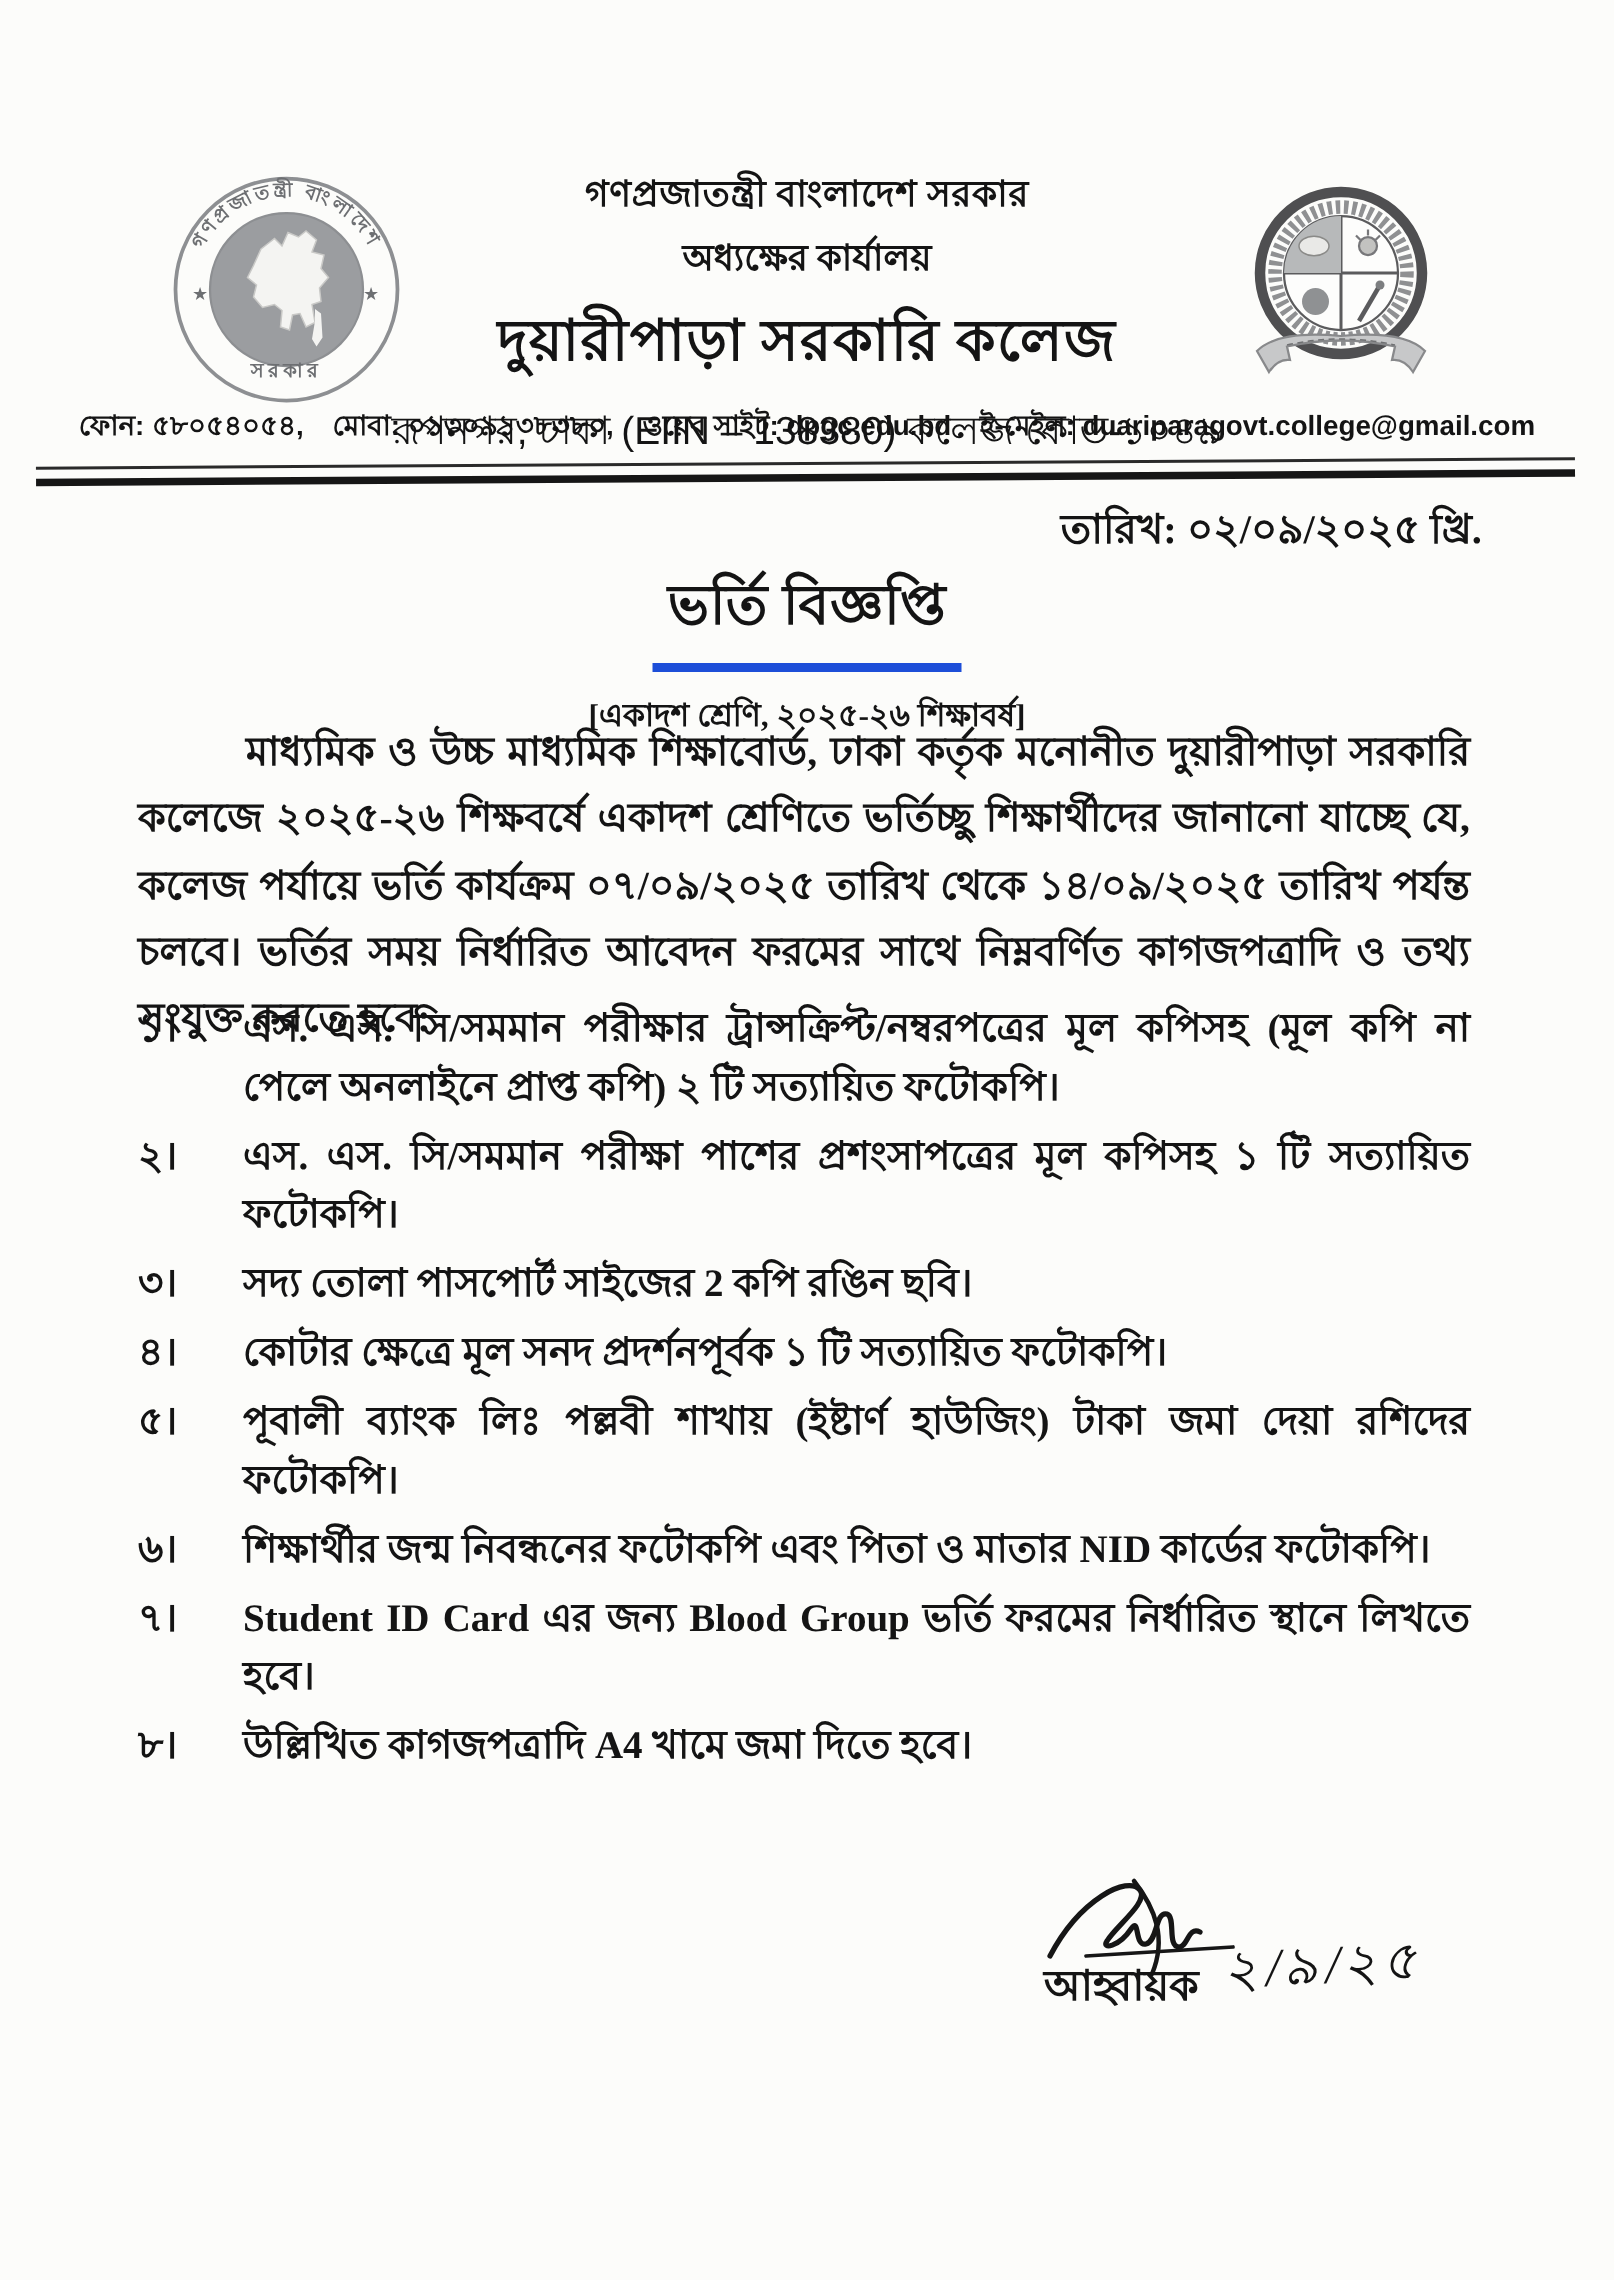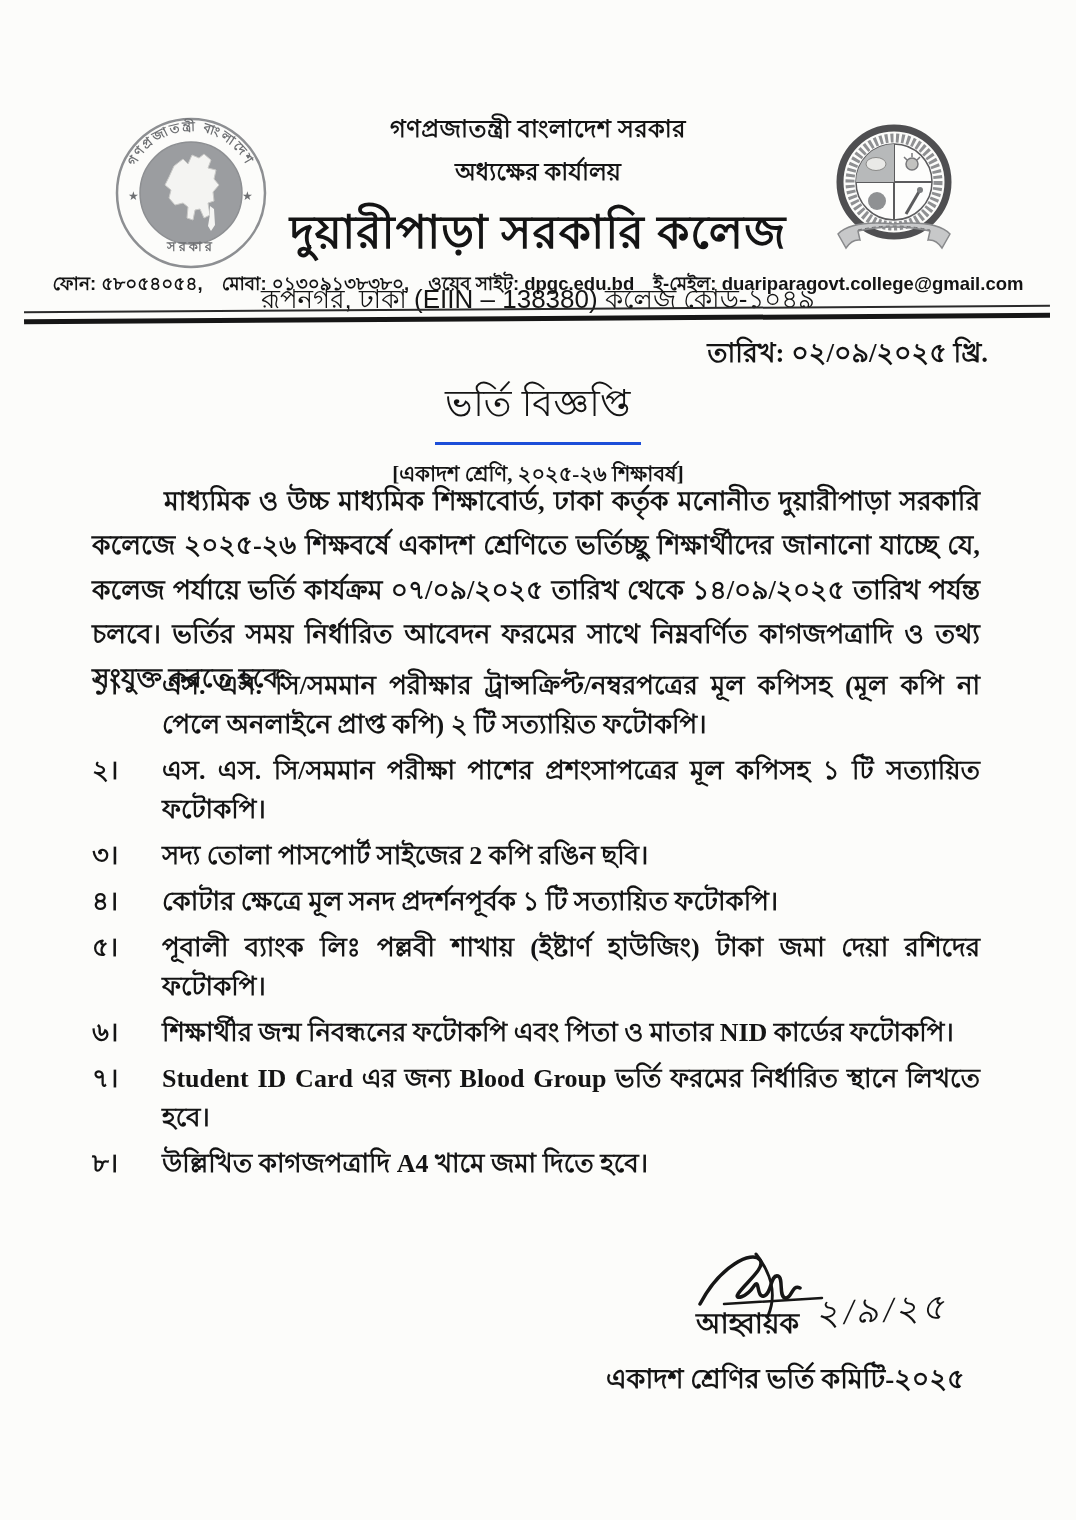--- a/index.html
+++ b/index.html
@@ -15,41 +15,41 @@
   }
 
   
   .header { position:absolute; top:110px; left:0; right:0; height:180px; }
   .seal-left   { position:absolute; left:112px; top:4px; }
   .monogram-right { position:absolute; right:112px; top:14px; }
   .head-center { position:absolute; left:50%; top:0; transform:translateX(-50%);
                  width:640px; text-align:center; }
   .govt-line    { font-size:24px; font-weight:600; letter-spacing:.5px; }
   .office-line  { font-size:24px; font-weight:600; margin-top:3px; }
-  .college-name { font-size:46px; font-weight:800; margin-top:4px; letter-spacing:1px; }
+  .college-name { font-size:38px; font-weight:800; margin-top:4px; letter-spacing:1px; }
   .address-line { font-size:26px; font-weight:400; margin-top:6px;
                   font-family:"Liberation Sans","DejaVu Sans",sans-serif; }
 
   .contact-line { position:absolute; top:270px; left:30px; right:30px;
                   text-align:center; font-size:18.5px; font-weight:700;
                   white-space:nowrap;
                   font-family:"Liberation Sans","DejaVu Sans",sans-serif; }
   .contact-line .gap { display:inline-block; width:14px; }
   .email-underline { }
 
   .rules { position:absolute; top:308px; left:24px; right:26px; transform:rotate(-.35deg); }
   .rule-thin  { border-top:2px solid #2a2a2a; }
   .rule-thick { border-top:5px solid #161616; margin-top:6px; }
 
   
   .date-line { position:absolute; top:332px; right:88px;
                font-size:27px; font-weight:600; }
   .title-block { position:absolute; top:374px; left:0; right:0; text-align:center; }
-  .doc-title { display:inline-block; font-size:37px; font-weight:400;
-               border-bottom:3px solid #1d4ed8; padding:0 10px 5px; letter-spacing:.5px; }
+  .doc-title { display:inline-block; font-size:37px; font-weight:700;
+               border-bottom:6px solid #1d4ed8; padding:0 10px 5px; letter-spacing:.5px; }
   .doc-subtitle { margin-top:13px; font-size:21px; font-weight:700; }
 
   
   .intro { position:absolute; top:479px; left:92px; width:888px;
            font-size:26.5px; font-weight:600; line-height:1.67;
            text-align:justify; text-indent:72px; }
 
   .list { position:absolute; top:666px; left:92px; width:888px; }
   .list-row { display:flex; font-size:26px; font-weight:600;
               line-height:1.5; margin-bottom:7px; }
@@ -185,16 +185,15 @@
   <div class="sig-block">
     <svg class="sig-scribble" width="230" height="78" viewBox="0 0 230 78">
       <path d="M6 58 C 26 20, 58 4, 66 14 C 72 22, 50 38, 44 48 C 40 54, 52 52, 60 40 C 66 31, 62 52, 70 50 C 78 48, 76 28, 84 30 C 90 32, 84 52, 92 52 C 98 52, 98 38, 106 42" fill="none" stroke="#161616" stroke-width="3.5" stroke-linecap="round"></path>
       <path d="M62 8 C 76 26, 84 46, 74 70" fill="none" stroke="#161616" stroke-width="3" stroke-linecap="round"></path>
       <path d="M30 58 L 128 52" fill="none" stroke="#161616" stroke-width="2.5" stroke-linecap="round"></path>
     </svg>
     <div class="sig-row">
       <span class="sig-designation">আহ্বায়ক</span>
       <span class="sig-date">২/৯/২৫</span>
     </div>
-    <div class="sig-committee">একাদশ শ্রেণির ভর্তি কমিটি-২০২৫</div>
   </div>
 
 </div>
 
 </body></html>

